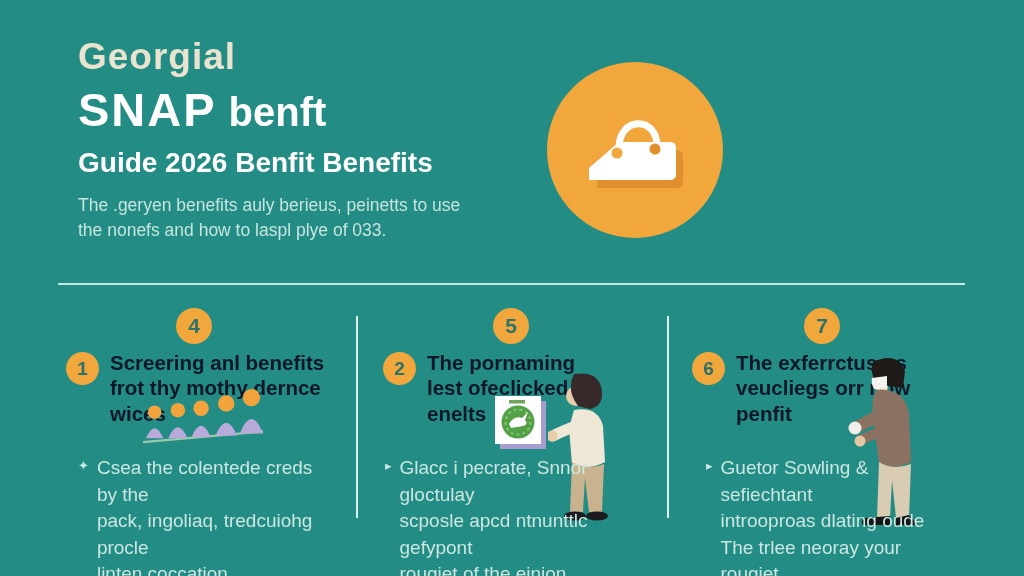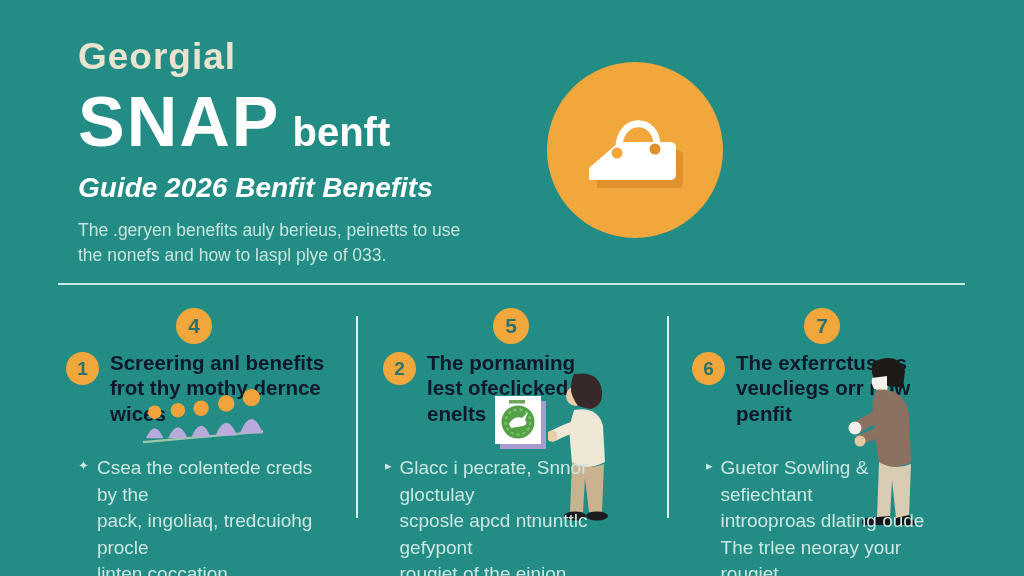--- a/index.html
+++ b/index.html
@@ -5,23 +5,23 @@
   html,body { margin:0; padding:0; background:#1b6d66; }
   .canvas {
     position:relative; width:1024px; height:576px; overflow:hidden;
     background:#238C84;
     font-family:"Liberation Sans", sans-serif;
   }
   
   .hero { position:absolute; left:62px; top:36px; width:470px;margin-left:16px; }
   .kicker { color:#EAE3CF; font-size:37px; font-weight:bold; letter-spacing:1px; }
   .title-line { margin-top:4px; color:#fff; white-space:nowrap; }
-  .t-main { font-size:70px; font-weight:bold; letter-spacing:2px; }
+  .t-main { font-size:47px; font-weight:bold; letter-spacing:2px; }
   .t-sub  { font-size:40px; font-weight:bold; margin-left:12px; }
-  .subtitle { margin-top:10px; font-size:28px; font-weight:bold; color:#fff;font-style:italic; }
+  .subtitle { margin-top:10px; font-size:28px; font-weight:bold; color:#fff; }
   .desc { margin:14px 0 0 0; font-size:17.5px; line-height:1.4; color:#C6E5DF; white-space:pre-line; }
 
   .hero-badge {
     position:absolute; left:547px; top:62px; width:176px; height:176px;
     border-radius:50%; background:#F1A73C;
     display:flex; align-items:center; justify-content:center;
   }
 
   
   .hr-divider { position:absolute; left:58px; top:283px; width:907px; height:2px; background:#D9F1EC; opacity:.9; }

